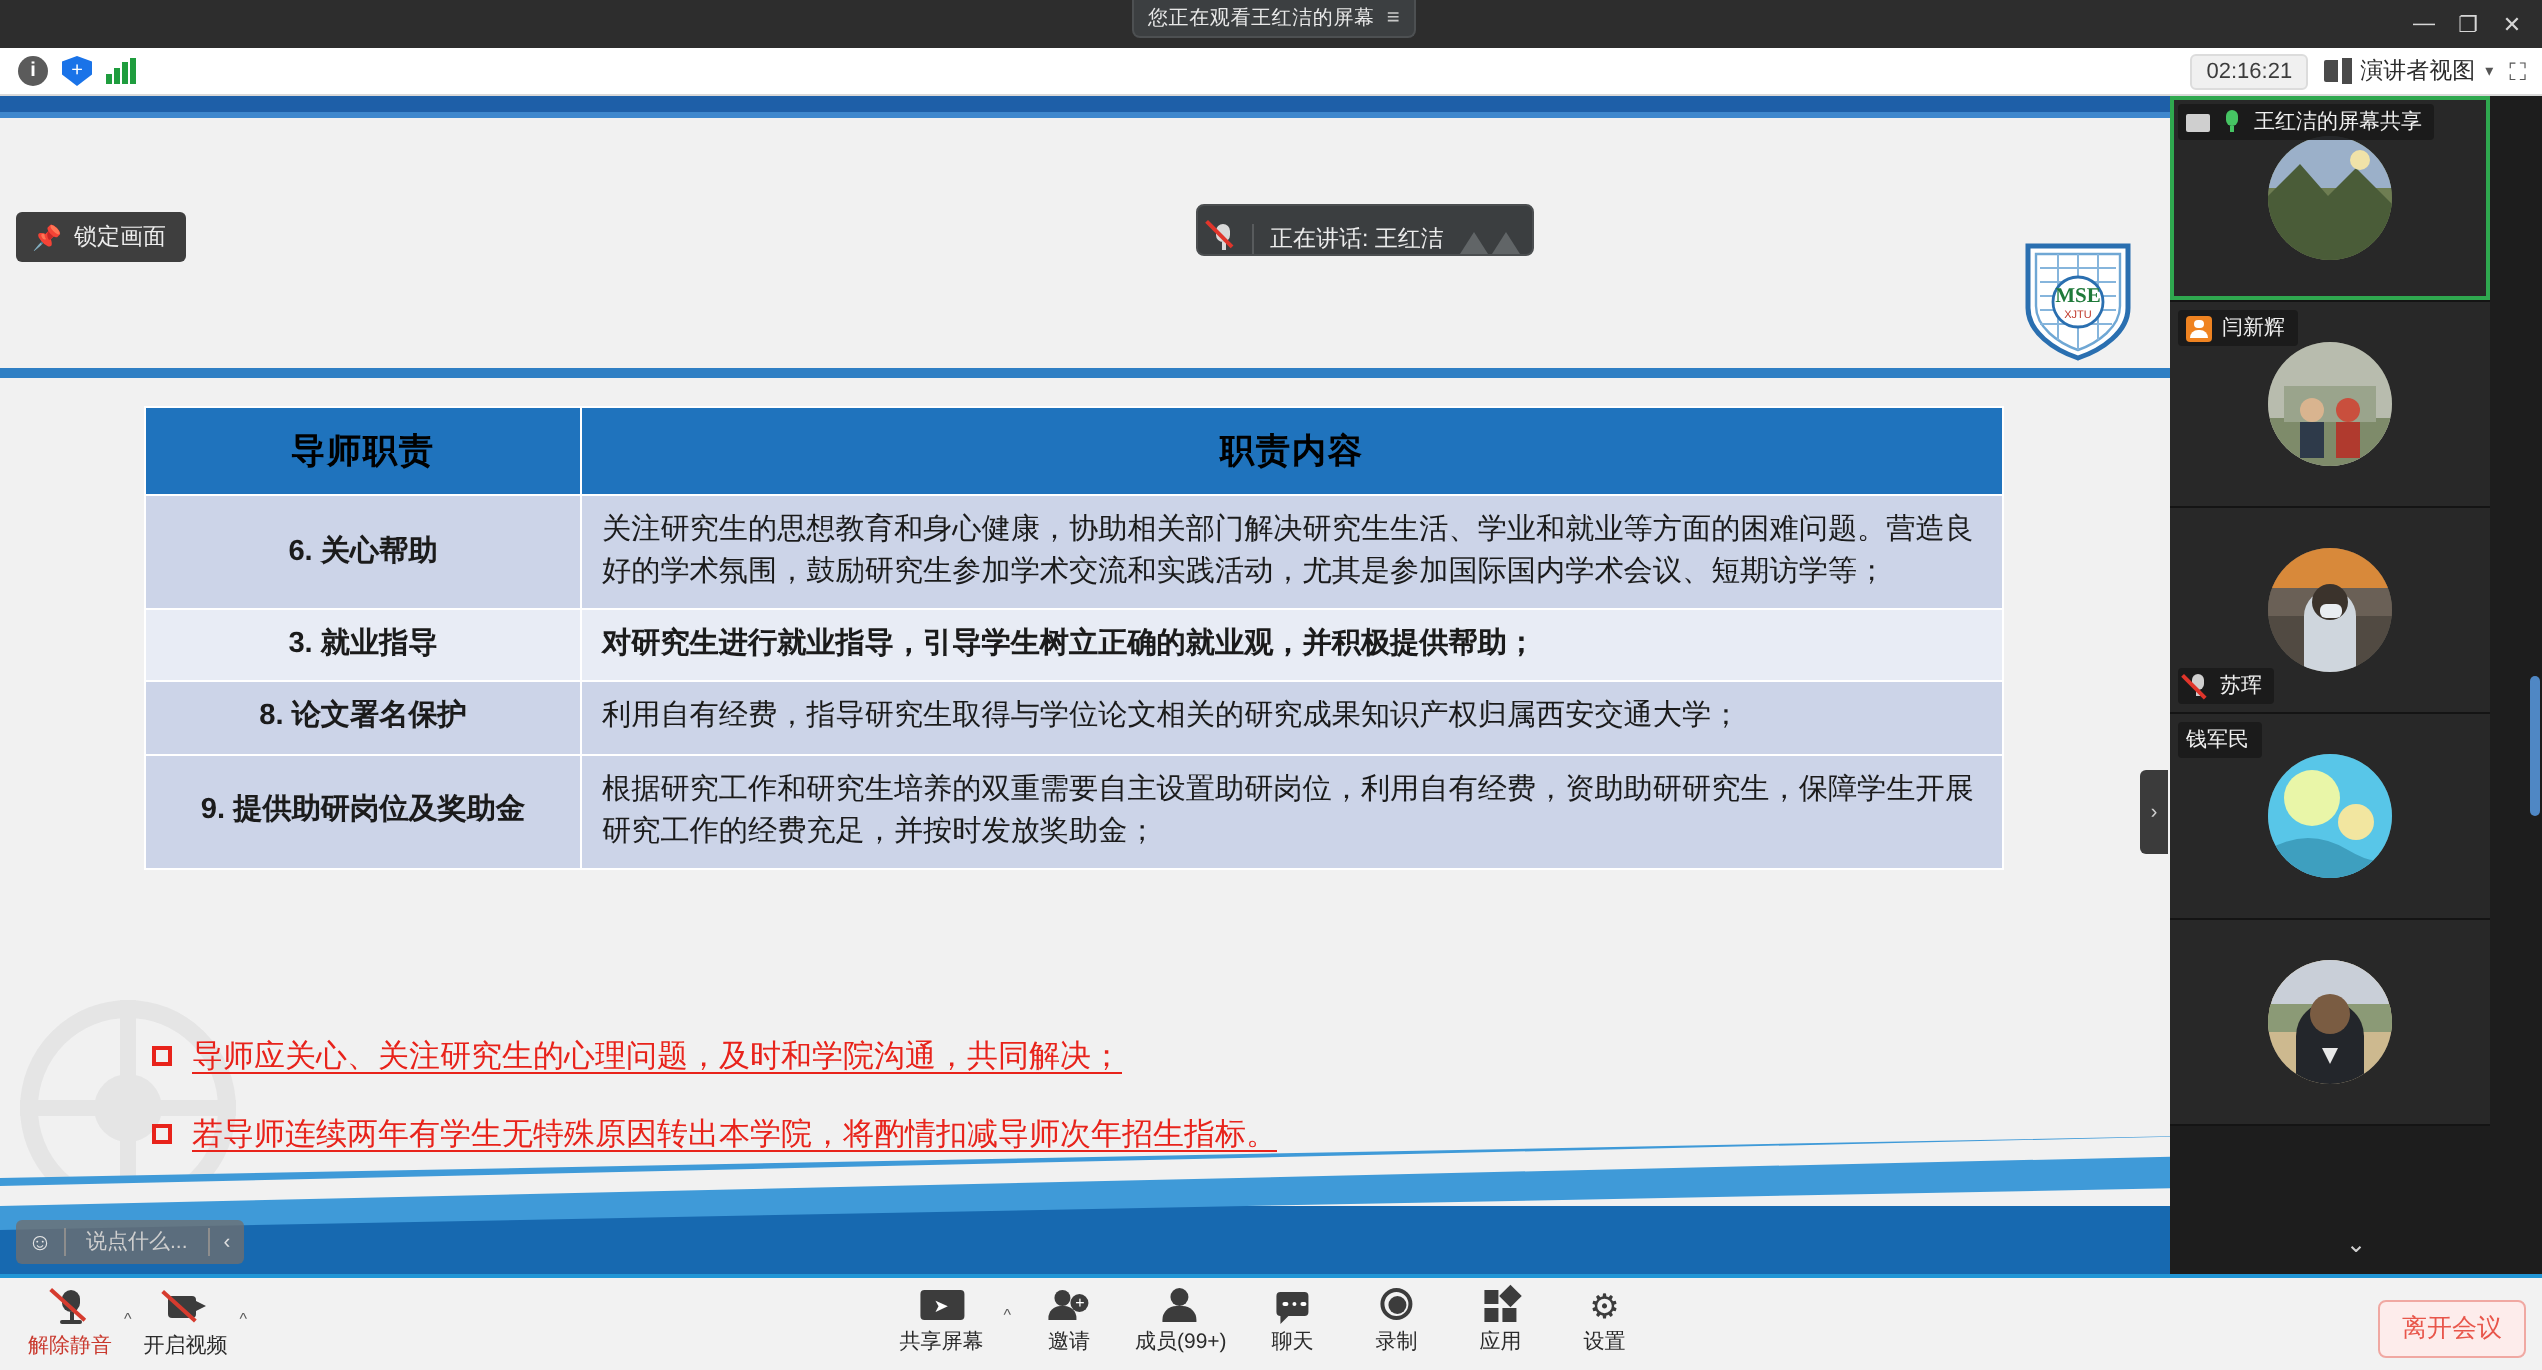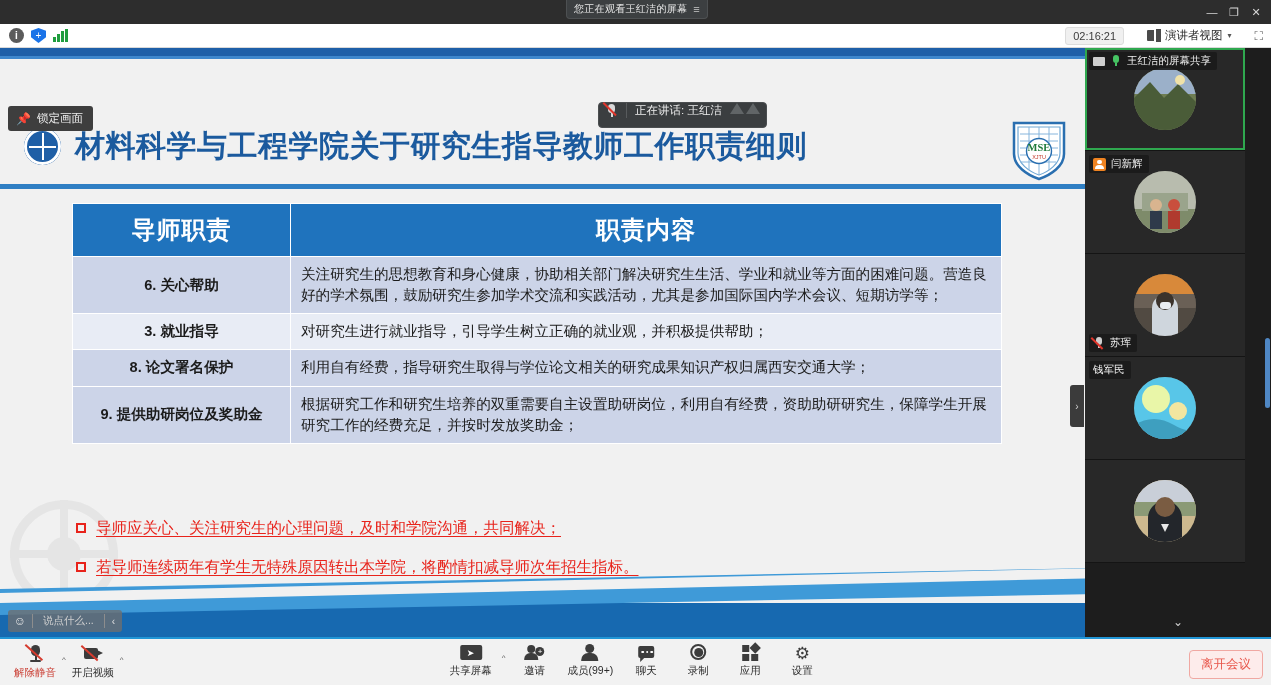--- a/index.html
+++ b/index.html
@@ -46,21 +46,21 @@
   }
   .ico-info { background: #5b5b5b; }
   .ico-shield {
     width: 15px; height: 15px; background: #1a73e8; color: #fff;
     font-size: 10px; display: flex; align-items: center; justify-content: center;
     clip-path: polygon(50% 0,100% 18%,100% 62%,50% 100%,0 62%,0 18%);
   }
   .ico-bars { display: flex; align-items: flex-end; gap: 1.5px; height: 13px; }
   .ico-bars i { width: 2.5px; background: #1f9d3e; display: block; }
 
-  .infostrip .right { margin-left: auto; display: flex; align-items: center; gap: 23px; padding-right: 8px; }
+  .infostrip .right { margin-left: auto; display: flex; align-items: center; gap: 8px; padding-right: 8px; }
   .timer {
     background: #f0f0f0; border: 1px solid #dcdcdc; border-radius: 3px;
     font-size: 11px; color: #3c3c3c; padding: 2px 7px;
   }
   .viewsel { display: flex; align-items: center; gap: 5px; font-size: 11.5px; color: #2c2c2c; }
   .viewsel .vico {
     width: 13px; height: 11px; background: #4a4a4a; position: relative; border-radius: 1px;
   }
   .viewsel .vico::after {
     content: ""; position: absolute; right: -1px; top: -1px; width: 5px; height: 13px;
@@ -109,33 +109,33 @@
   .slide-underline {
     position: absolute; left: 0; top: 136px; width: 100%; height: 5px; background: #2f7fc4;
   }
 
   
   .tbl {
     position: absolute; left: 72px; top: 155px; width: 930px;
     border-collapse: collapse; table-layout: fixed;
   }
   .tbl th {
-    background: #1f73bd; color: #ffffff; font-size: 24px; font-weight: bold;
+    background: #1f73bd; color: #000000; font-size: 17px; font-weight: bold;
     padding: 10px 0; border: 1px solid #fff; letter-spacing: 1px;
   }
   .tbl td {
     border: 1px solid #ffffff; vertical-align: middle;
     font-size: 14.6px; color: #1b1b1b; line-height: 1.45;
   }
   .tbl td.c1 {
     text-align: center; font-weight: bold; padding: 6px 4px;
   }
   .tbl td.c2 { padding: 7px 8px 7px 10px; text-align: left; }
   .row-a td { background: #ccd4e8; }
-  .row-b td { background: #e8ecf5; }
+  .row-b td { background: #e8ecf5; font-weight: bold; }
   .row-c td { background: #ccd4e8; }
   .row-d td { background: #ccd4e8; }
   .red { color: #e8231b; }
 
   
   .bullets { position: absolute; left: 76px; top: 470px; }
   .bullet {
     display: flex; align-items: flex-start; gap: 10px; margin-bottom: 18px;
     color: #e8231b; font-size: 15.5px;
   }
@@ -179,21 +179,21 @@
     background: #3e3e3e; border-radius: 3px; color: #ededed;
     display: flex; align-items: center; gap: 6px;
     padding: 5px 10px 5px 8px; font-size: 11.5px;
   }
   .pin-ico { font-size: 12px; color: #d8d8d8; }
 
   
   .speak-chip {
     position: absolute; left: 598px; top: 54px; z-index: 30;
     background: #3b3e40; border: 1px solid #4b4e50; border-radius: 4px;
-    height: 26px; display: flex; align-items: flex-start; padding: 0 6px;
+    height: 26px; display: flex; align-items: flex-end; padding: 0 6px;
     color: #ececec; font-size: 11.5px; gap: 8px;
   }
   .mic-mute {
     width: 13px; height: 16px; position: relative; display: inline-block;
   }
   .mic-mute .body {
     position: absolute; left: 3px; top: 1px; width: 7px; height: 9px;
     border-radius: 4px; background: #d9d9d9;
   }
   .mic-mute .stand {
@@ -386,24 +386,20 @@
       </span>
       <span class="fullscr">⛶</span>
     </div>
   </div>
 
   <div class="share-area">
     <div class="slide">
       <div class="slide-topbar"></div>
       <div class="slide-topbar2"></div>
 
-      <div class="slide-title-row">
-        <span class="globe-ico"></span>
-        <span class="slide-title">材料科学与工程学院关于研究生指导教师工作职责细则</span>
-      </div>
 
       <svg class="mse-logo" viewBox="0 0 56 62">
         <path d="M3 3 H53 V34 C53 46 40 55 28 59 C16 55 3 46 3 34 Z" fill="#ffffff" stroke="#2a6fb0" stroke-width="2.5"></path>
         <path d="M7 7 H49 V33 C49 43.5 38 51.5 28 55 C18 51.5 7 43.5 7 33 Z" fill="none" stroke="#6fa7d4" stroke-width="1.2"></path>
         <g stroke="#86b5dc" stroke-width="1">
           <path d="M9 14 H47 M9 21 H47 M9 28 H47 M9 35 H47 M9 42 H45"></path>
           <path d="M18 7 V50 M28 7 V55 M38 7 V50"></path>
         </g>
         <circle cx="28" cy="31" r="12.5" fill="#ffffff" stroke="#2a6fb0" stroke-width="1.4"></circle>
         <text x="28" y="31" text-anchor="middle" font-size="10.5" font-weight="bold" fill="#1f7a3a" font-family="Liberation Serif, serif">MSE</text>

